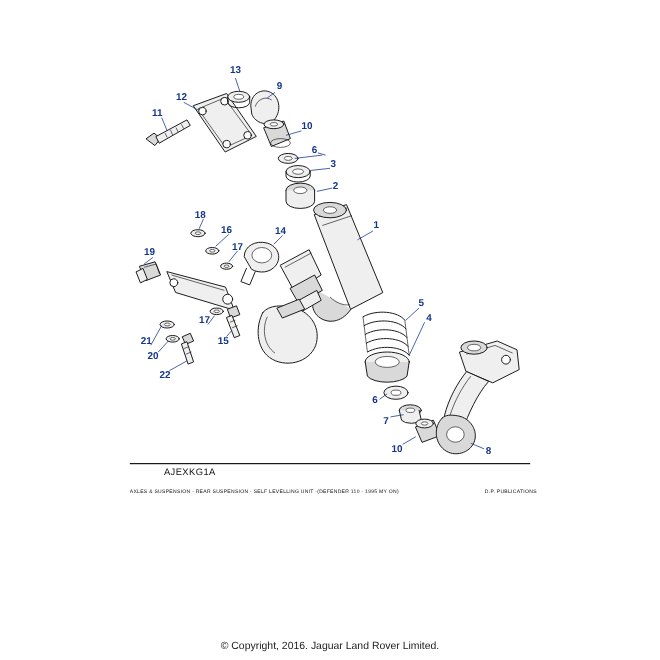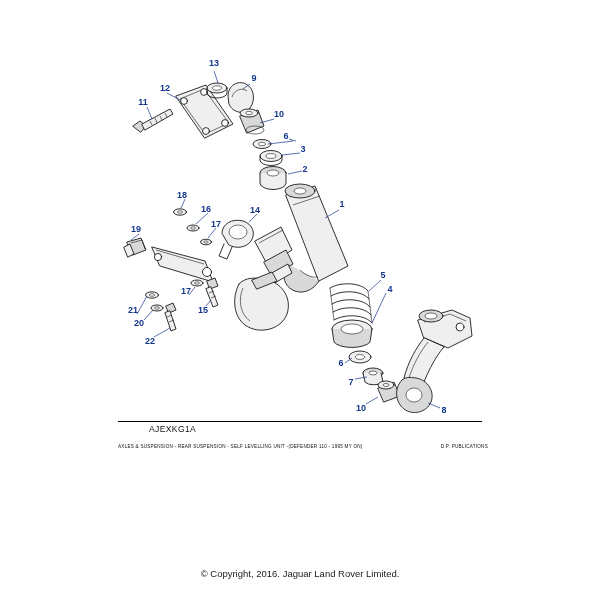--- a/index.html
+++ b/index.html
@@ -63,21 +63,21 @@
   }
   .caption-pub {
     font-size: 4.6px;
     letter-spacing: 0.25px;
     color: #111111;
     white-space: nowrap;
   }
   .copyright {
     position: absolute;
     left: 0;
-    top: 568px;
+    top: 582px;
     width: 600px;
     text-align: center;
     font-size: 9.5px;
     color: #1a1a1a;
   }
   text.callout {
     font-family: "Liberation Sans", sans-serif;
     font-size: 9px;
     font-weight: bold;
     fill: #13368c;

